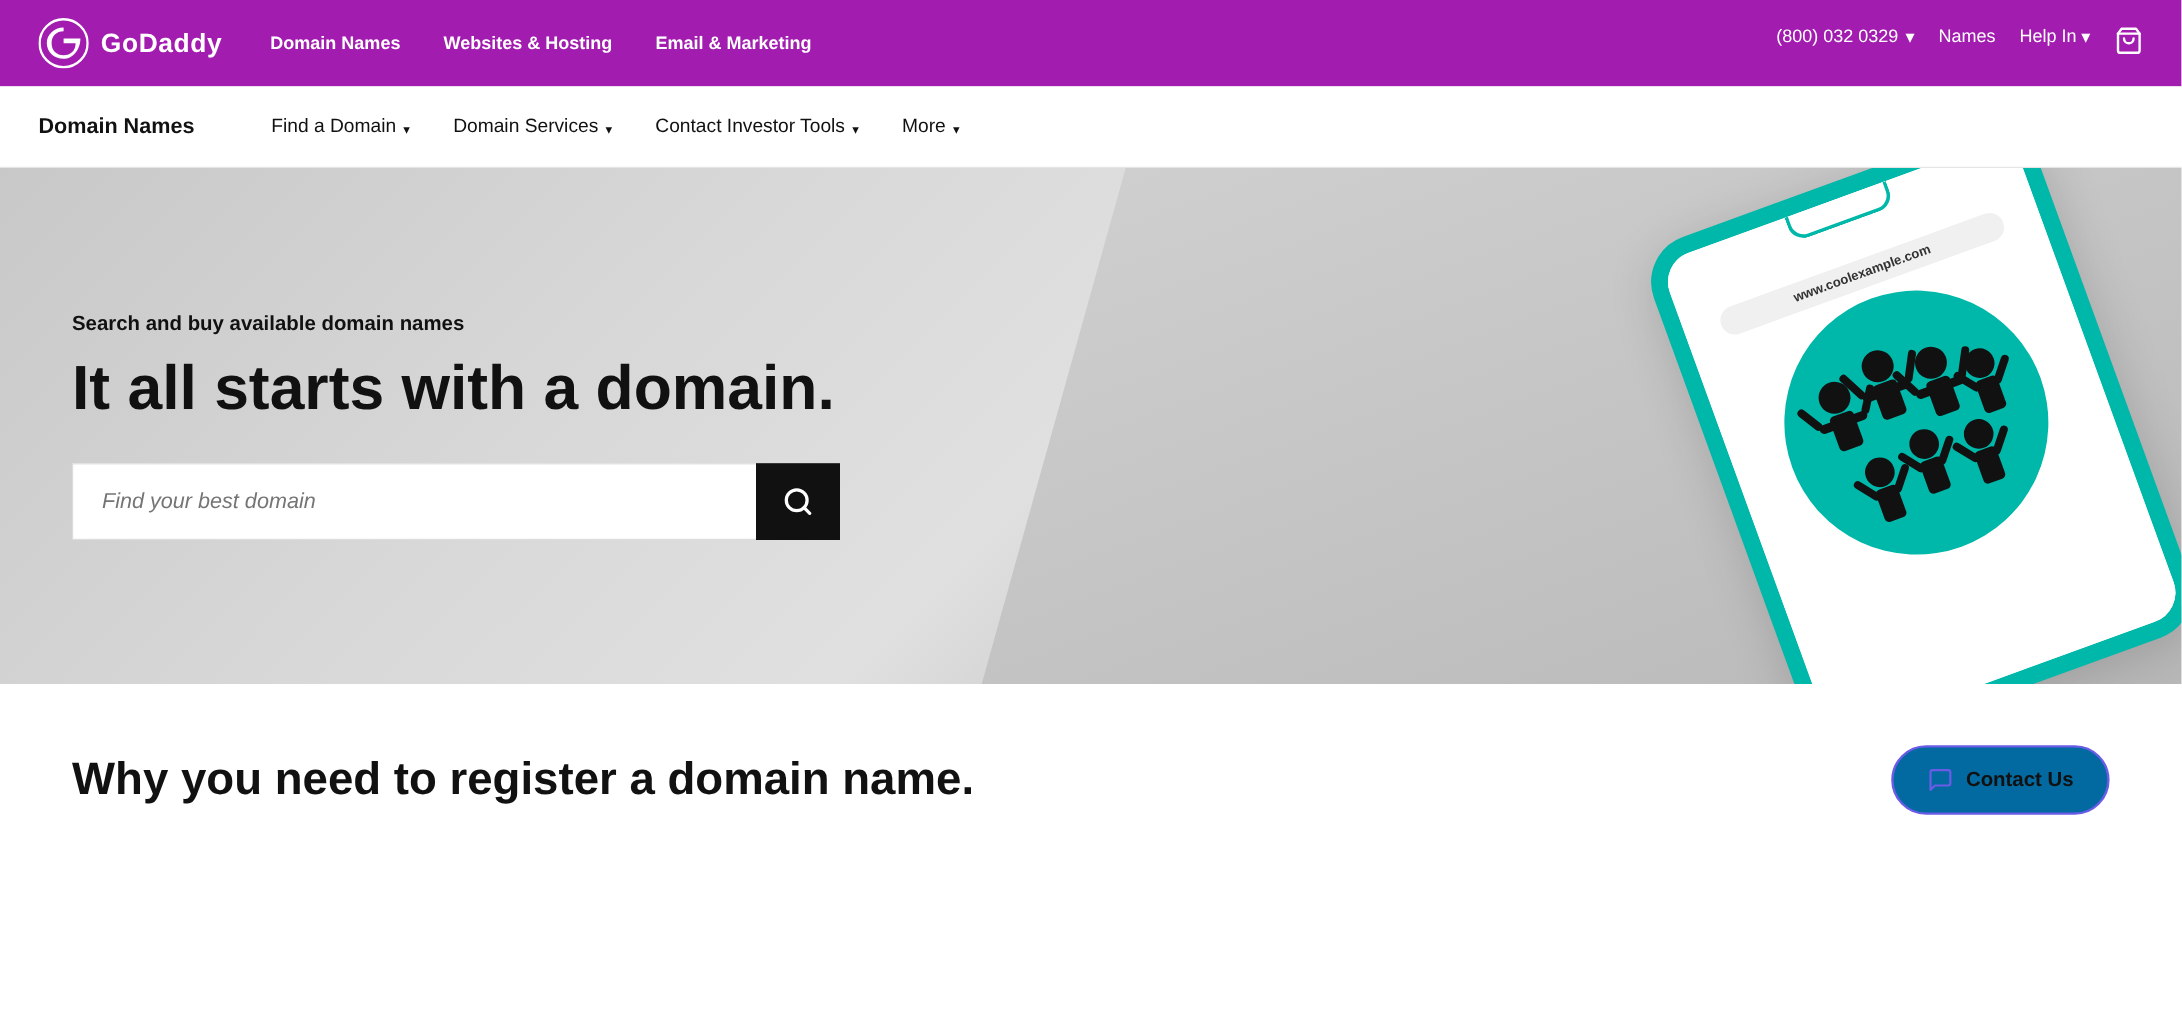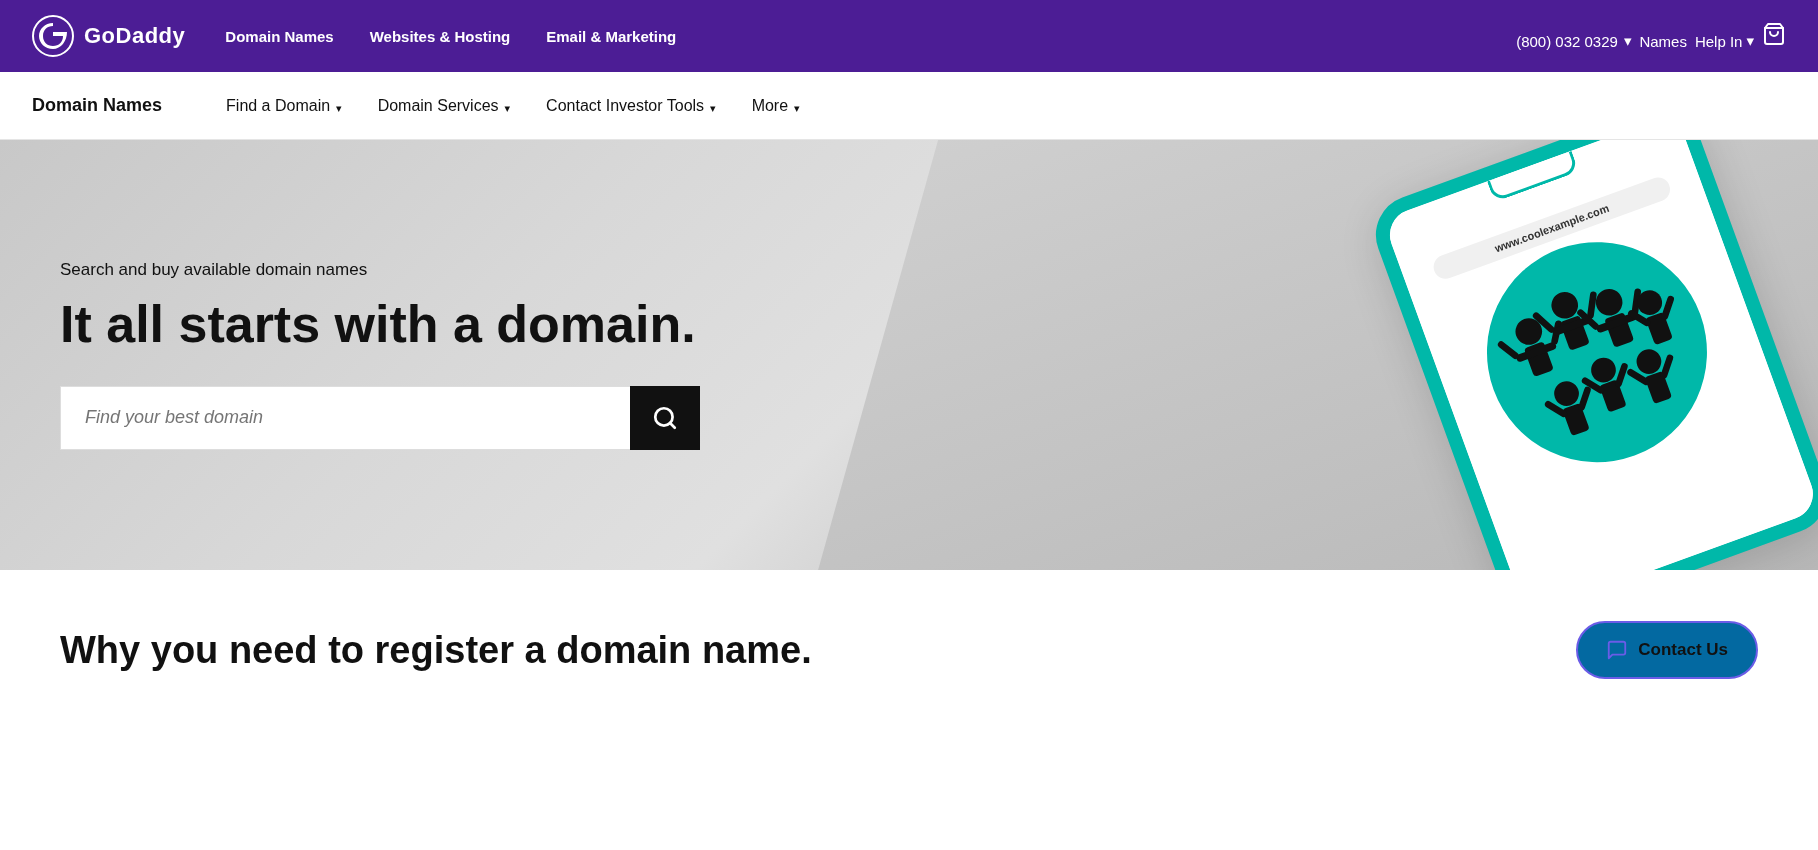--- a/index.html
+++ b/index.html
@@ -1,20 +1,20 @@
 <!DOCTYPE html>
 <html><head>
   <meta charset="utf-8">
   <style>
     * { margin: 0; padding: 0; box-sizing: border-box; }
     body { font-family: -apple-system, BlinkMacSystemFont, 'Segoe UI', Arial, sans-serif; overflow-x: hidden; }
 
     
     .top-nav {
-      background: #4c1d95;
+      background: #a21caf;
       color: #fff;
       display: flex;
       align-items: center;
       padding: 0 32px;
       height: 72px;
     }
     .logo-area {
       display: flex;
       align-items: center;
       gap: 10px;
@@ -40,22 +40,22 @@
     .top-nav-link {
       color: #fff;
       text-decoration: none;
       font-size: 15px;
       font-weight: 600;
       white-space: nowrap;
       cursor: pointer;
     }
     .top-nav-right {
       display: flex;
-      align-items: flex-end;
-      gap: 8px;
+      align-items: flex-start;
+      gap: 20px;
     }
     .phone-btn {
       display: flex;
       align-items: center;
       gap: 6px;
       color: #fff;
       font-size: 15px;
       cursor: pointer;
       font-weight: 500;
     }
@@ -127,21 +127,21 @@
       overflow: hidden;
     }
     .hero-content {
       position: relative;
       z-index: 2;
       padding: 60px 60px;
       max-width: 760px;
     }
     .hero-subtitle {
       font-size: 17px;
-      font-weight: 400;
+      font-weight: 700;
       color: #111;
       margin-bottom: 16px;
     }
     .hero-title {
       font-size: 52px;
       font-weight: 900;
       color: #111;
       line-height: 1.1;
       margin-bottom: 32px;
     }

